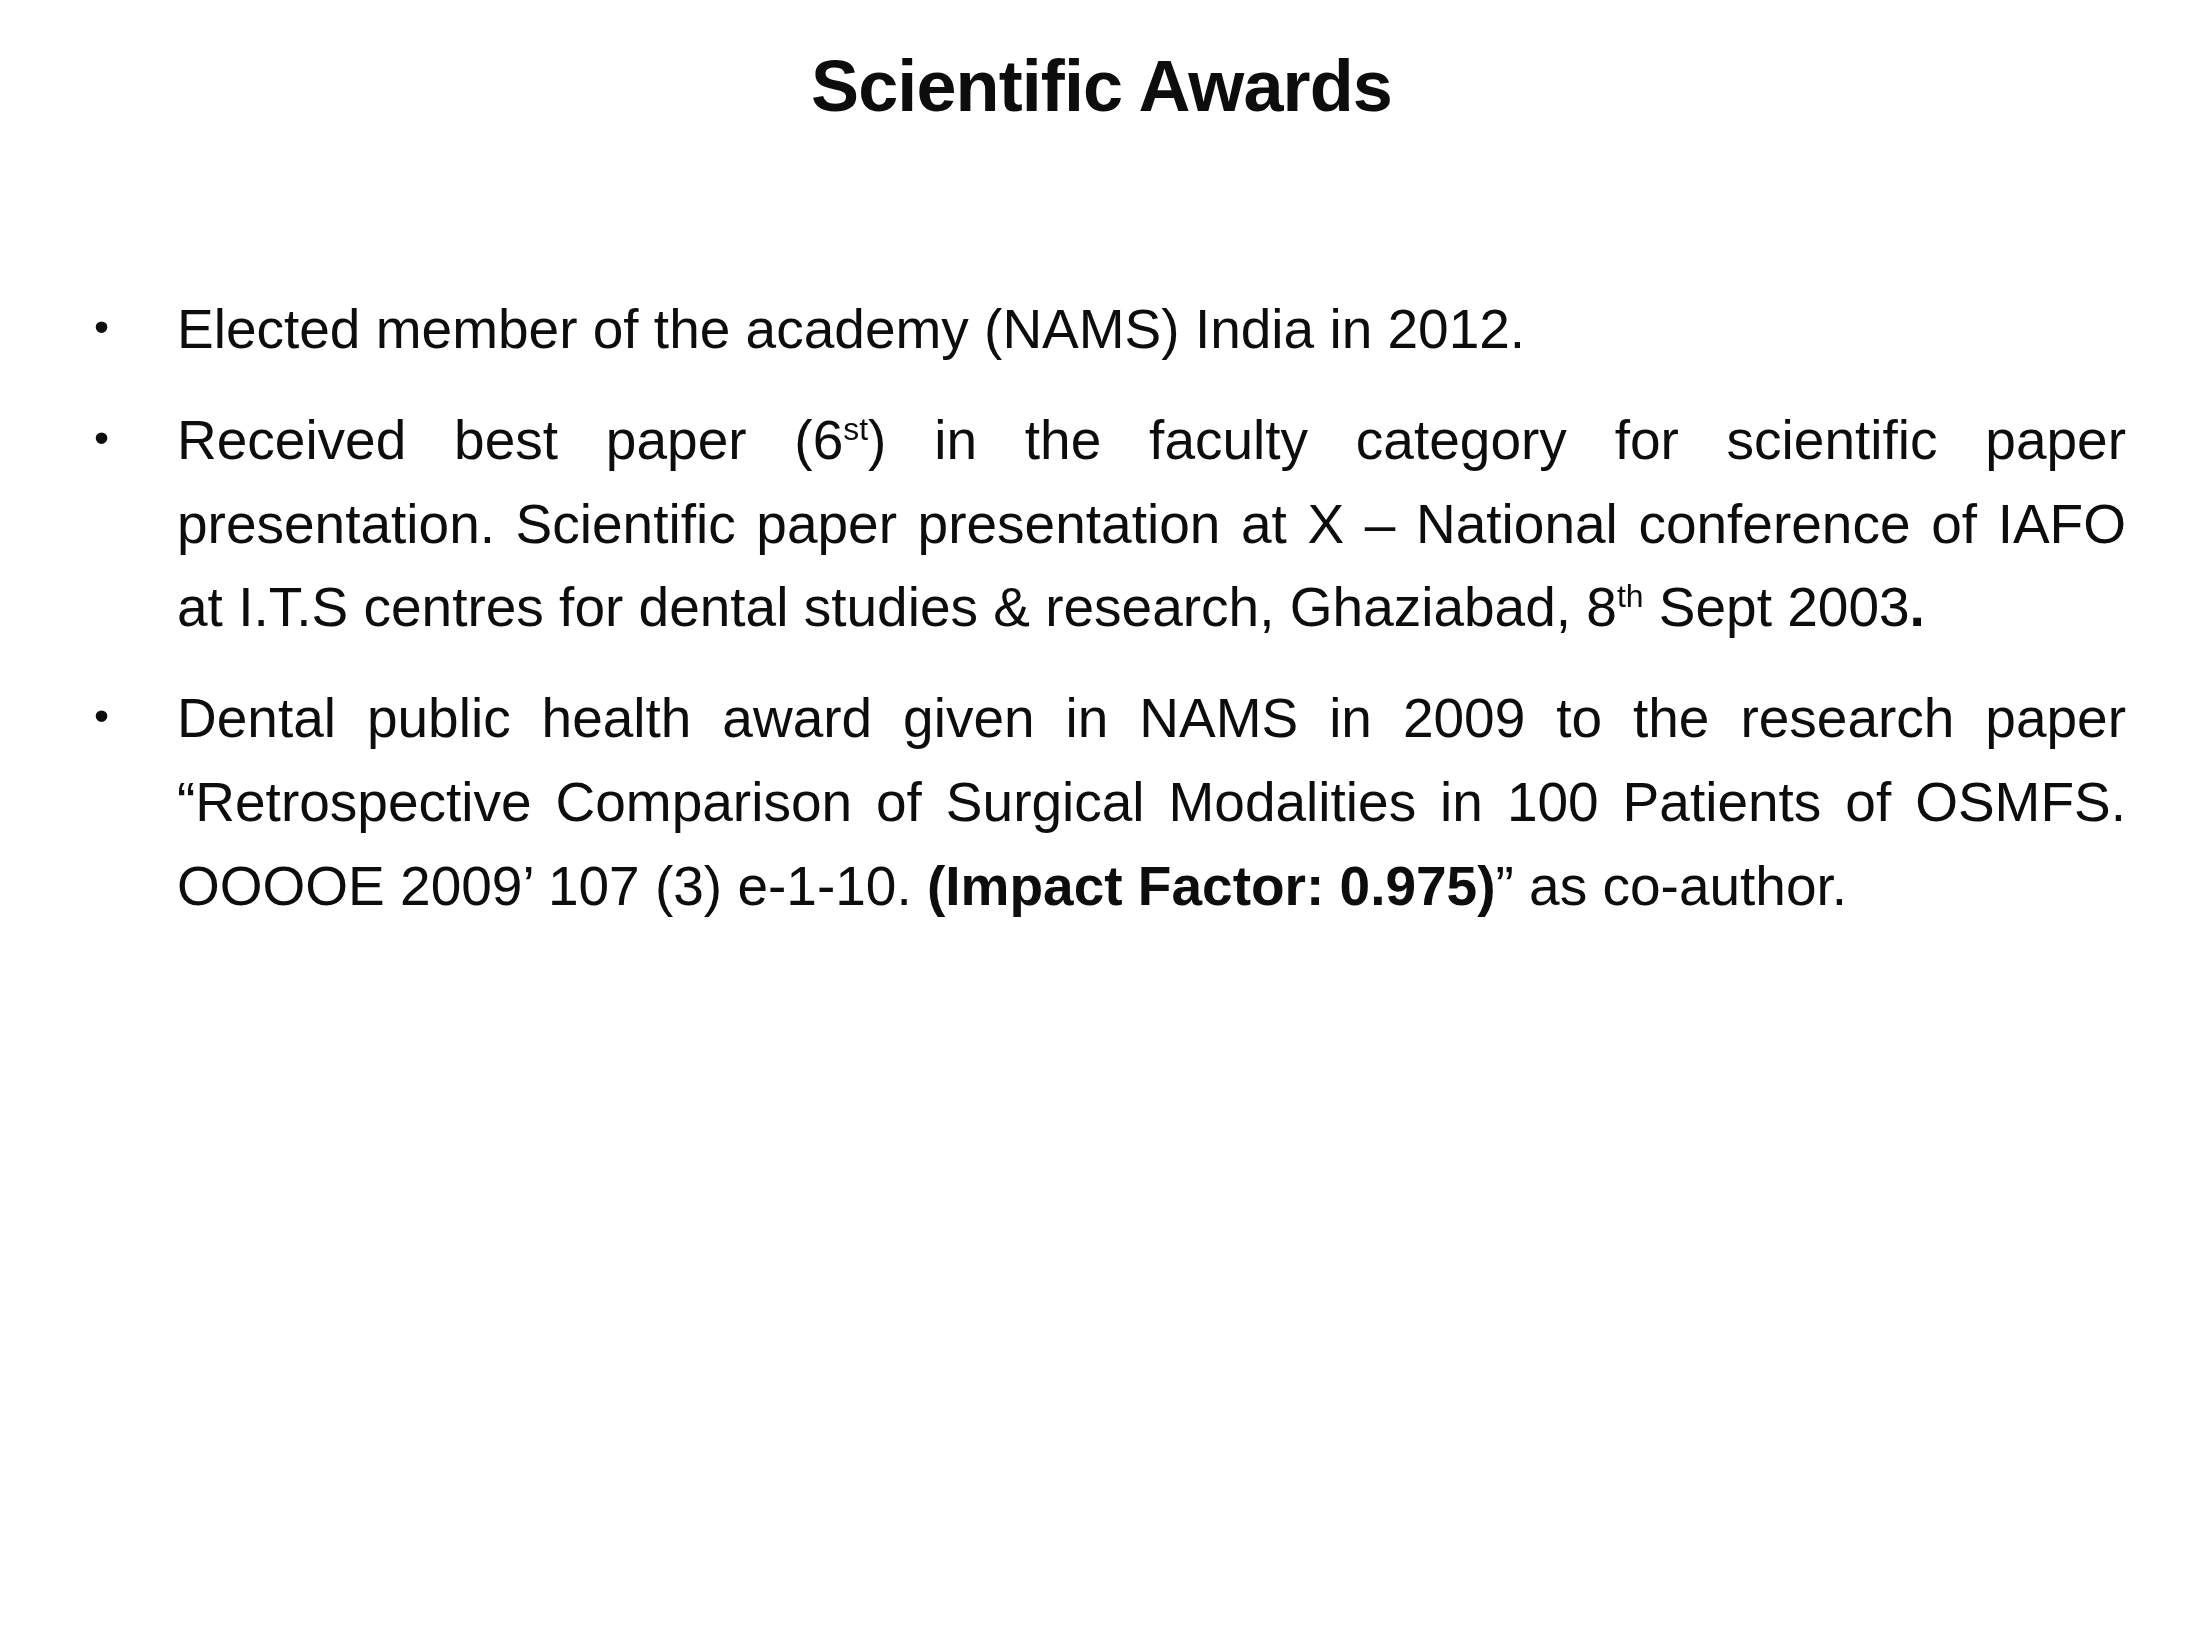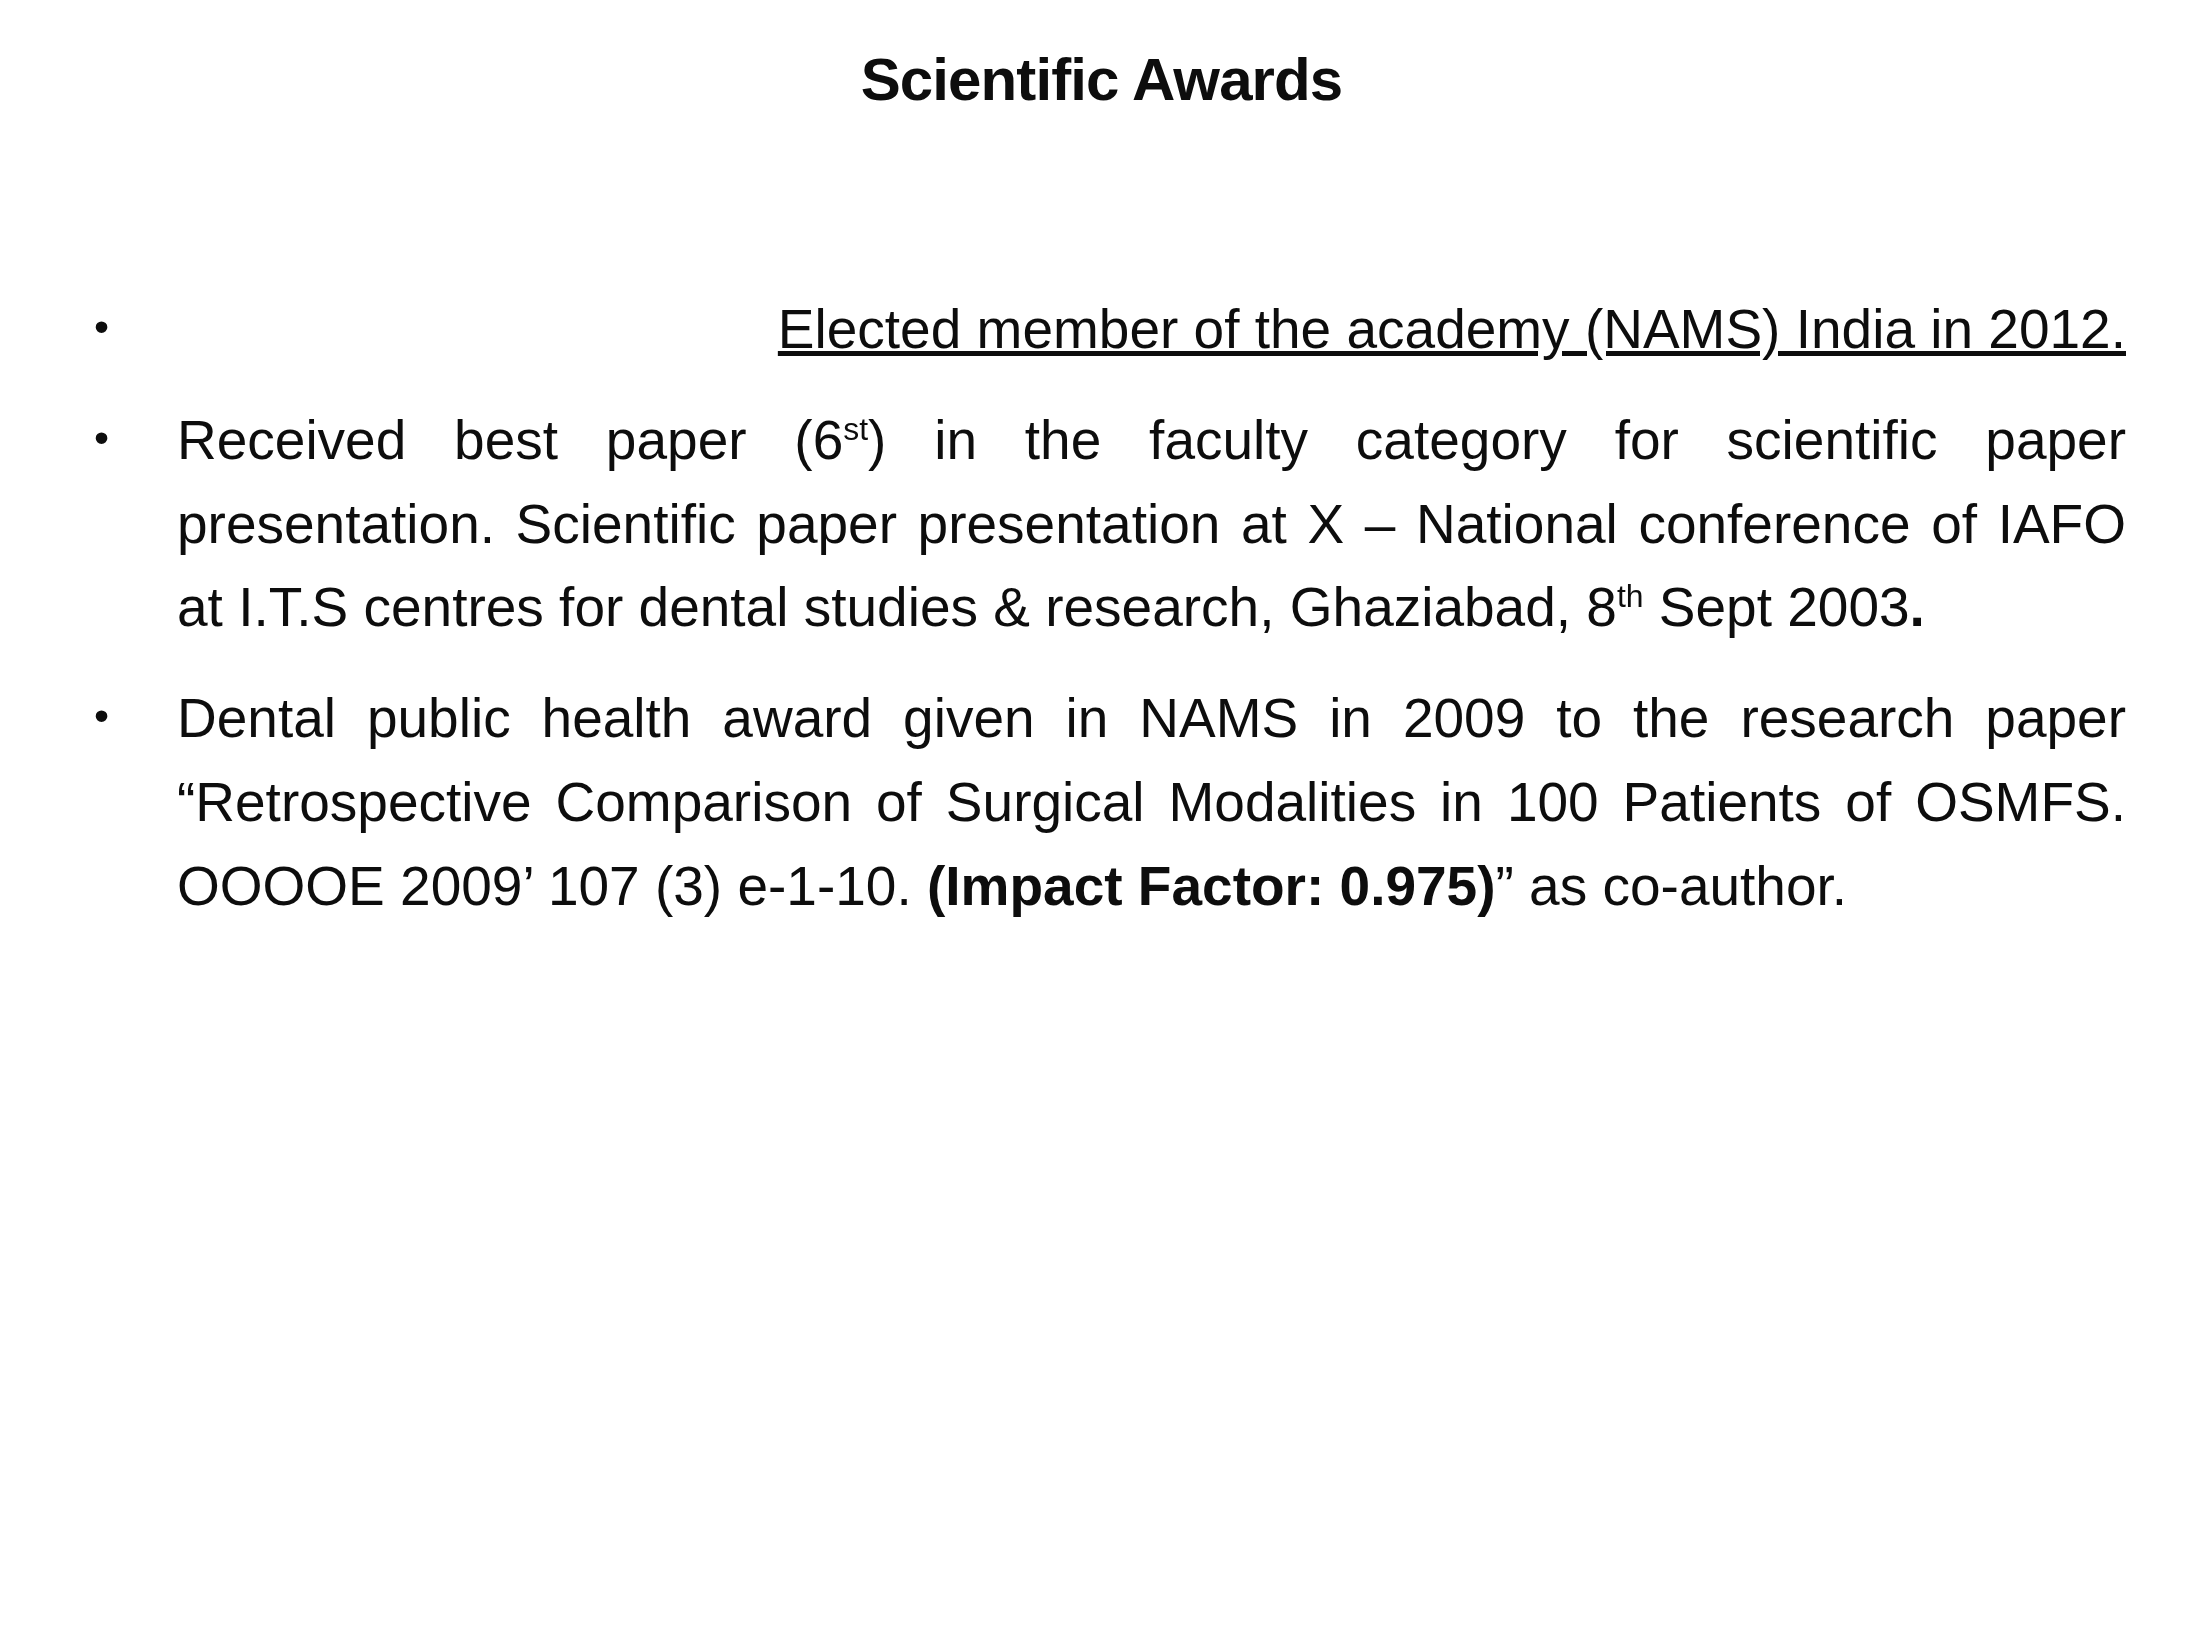--- a/index.html
+++ b/index.html
@@ -16,21 +16,21 @@
   }
   .slide {
     position: relative;
     width: 2203px;
     height: 1652px;
     box-sizing: border-box;
     padding: 0;
   }
   .slide-title {
     text-align: center;
-    font-size: 60px;
+    font-size: 72px;
     font-weight: bold;
     letter-spacing: -0.9px;
     margin: 47px 0 4px 0;
     line-height: 1.1;
   }
   .bullet-list {
     list-style: none;
     margin: 0;
     padding: 0;
     position: absolute;
@@ -52,22 +52,21 @@
   }
   .bullet-item::before {
     content: "\2022";
     position: absolute;
     left: 12px;
     top: 0;
     font-size: 43px;
     line-height: 1.8;
   }
   .bullet-item.single-line {
-    text-align: right;
-    text-decoration: underline;
+    text-align: left;
   }
   sup {
     font-size: 0.58em;
     vertical-align: super;
     line-height: 0;
   }
   .b {
     font-weight: bold;
   }
 </style>

